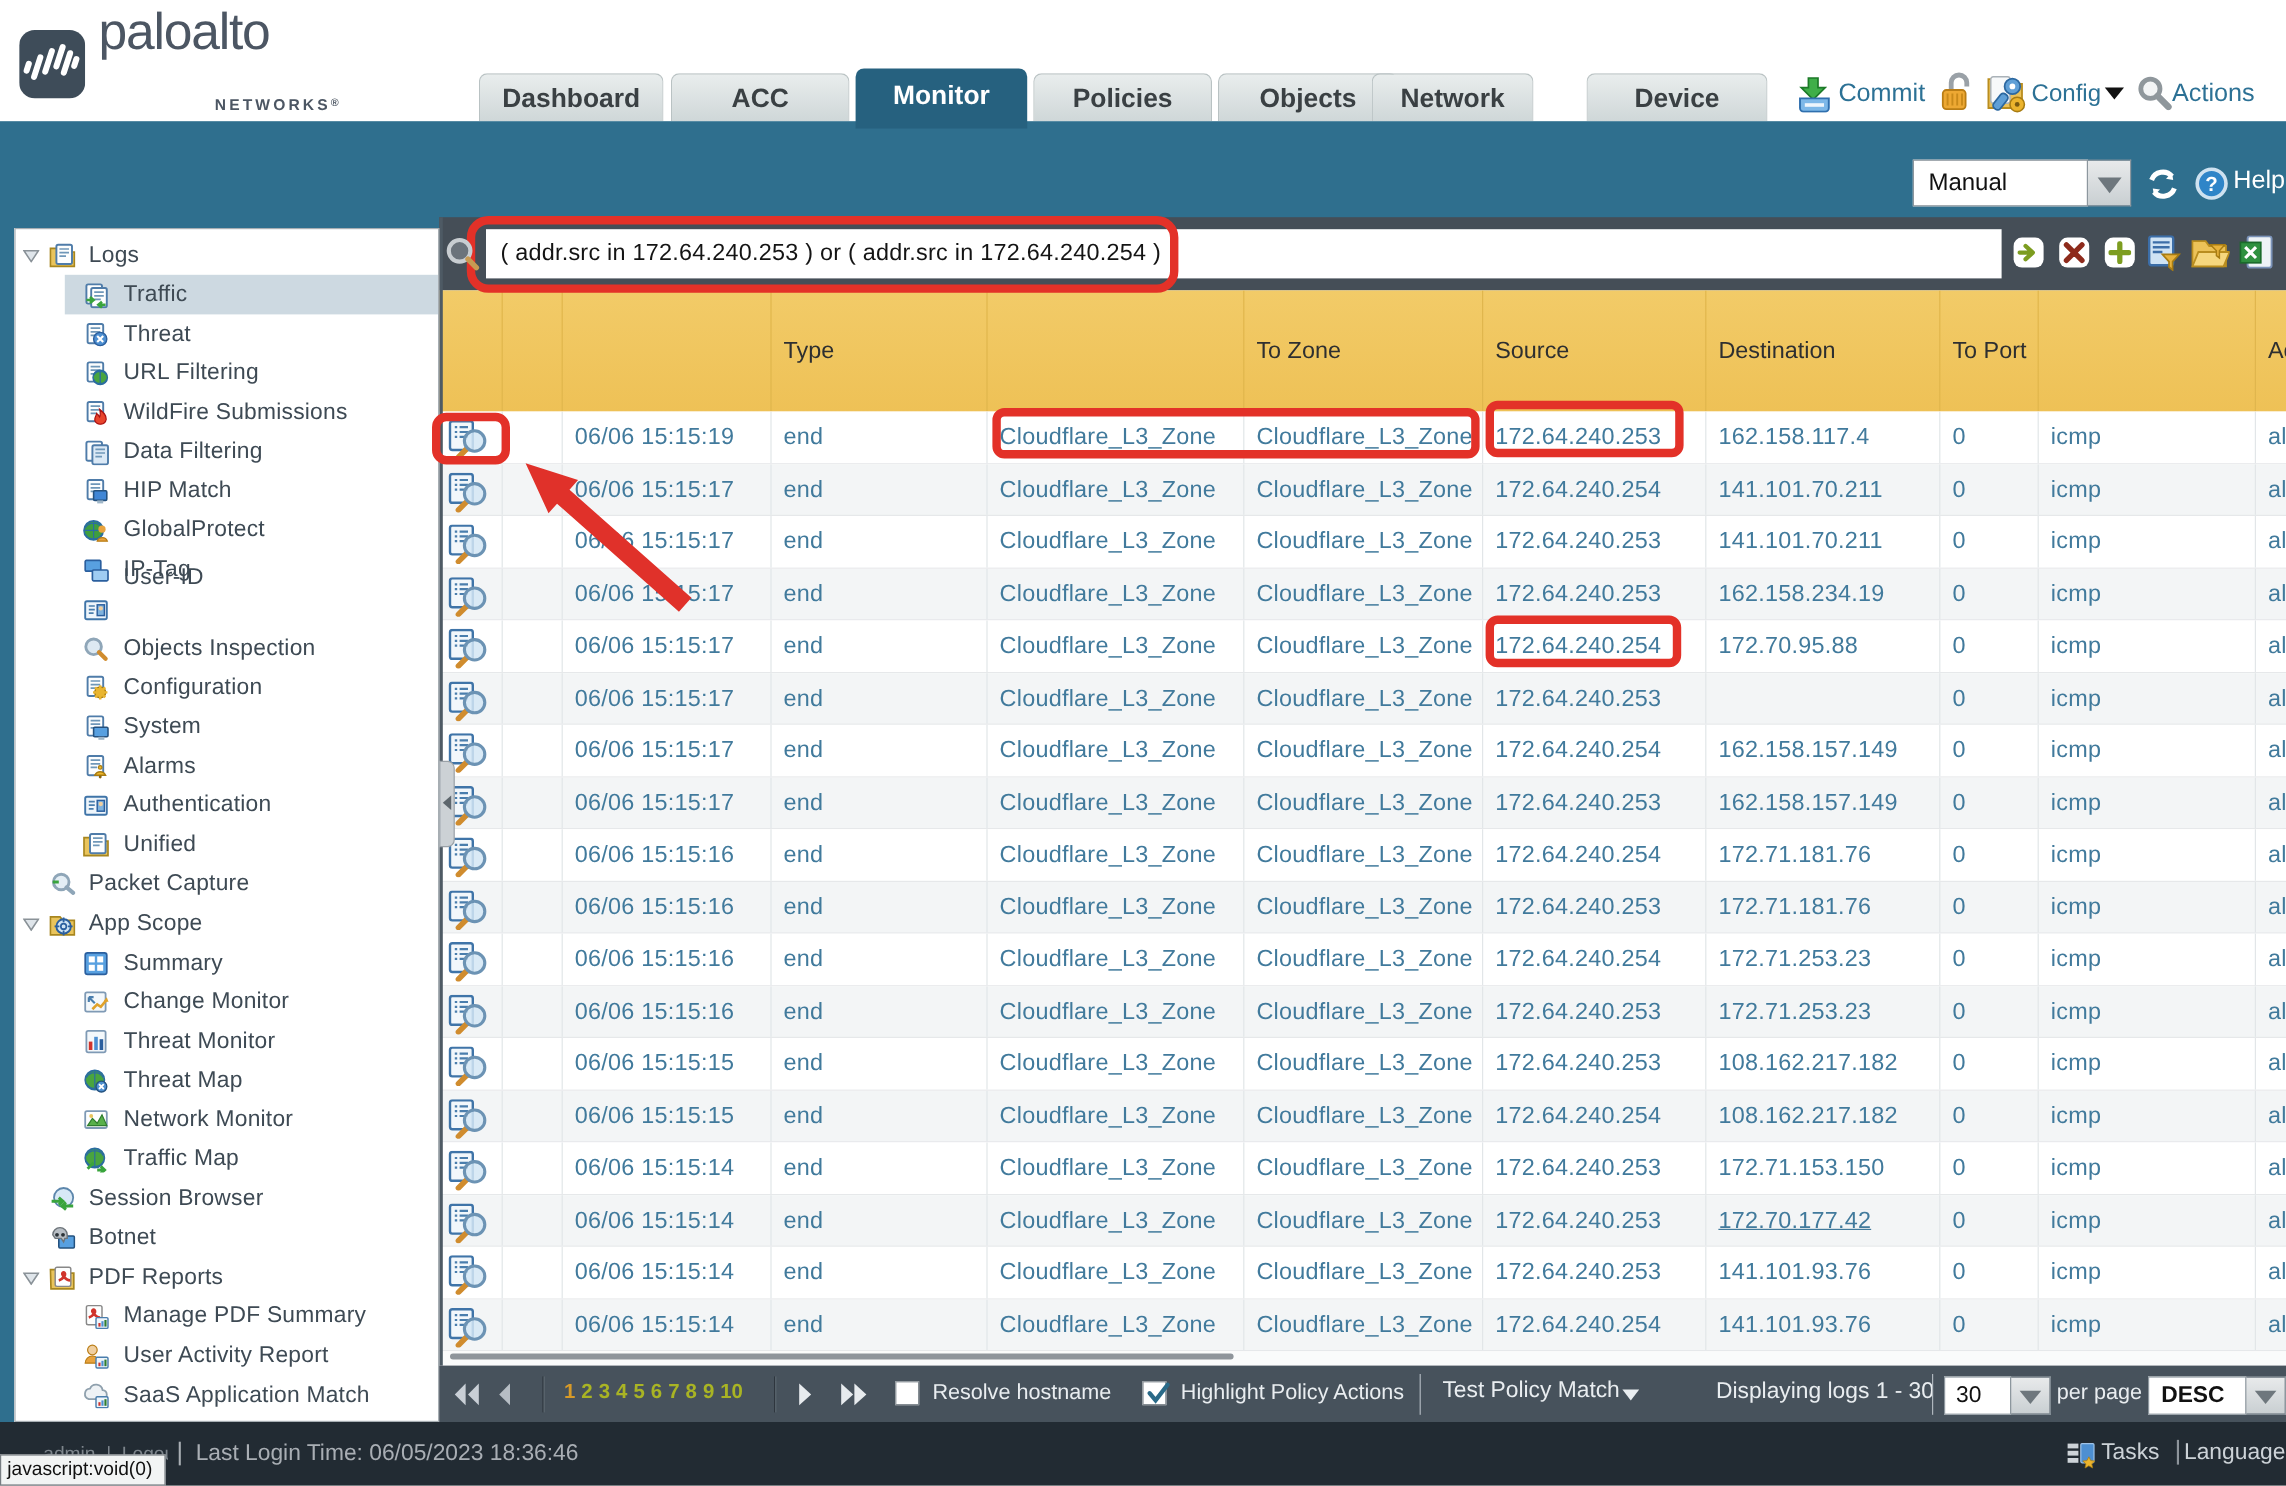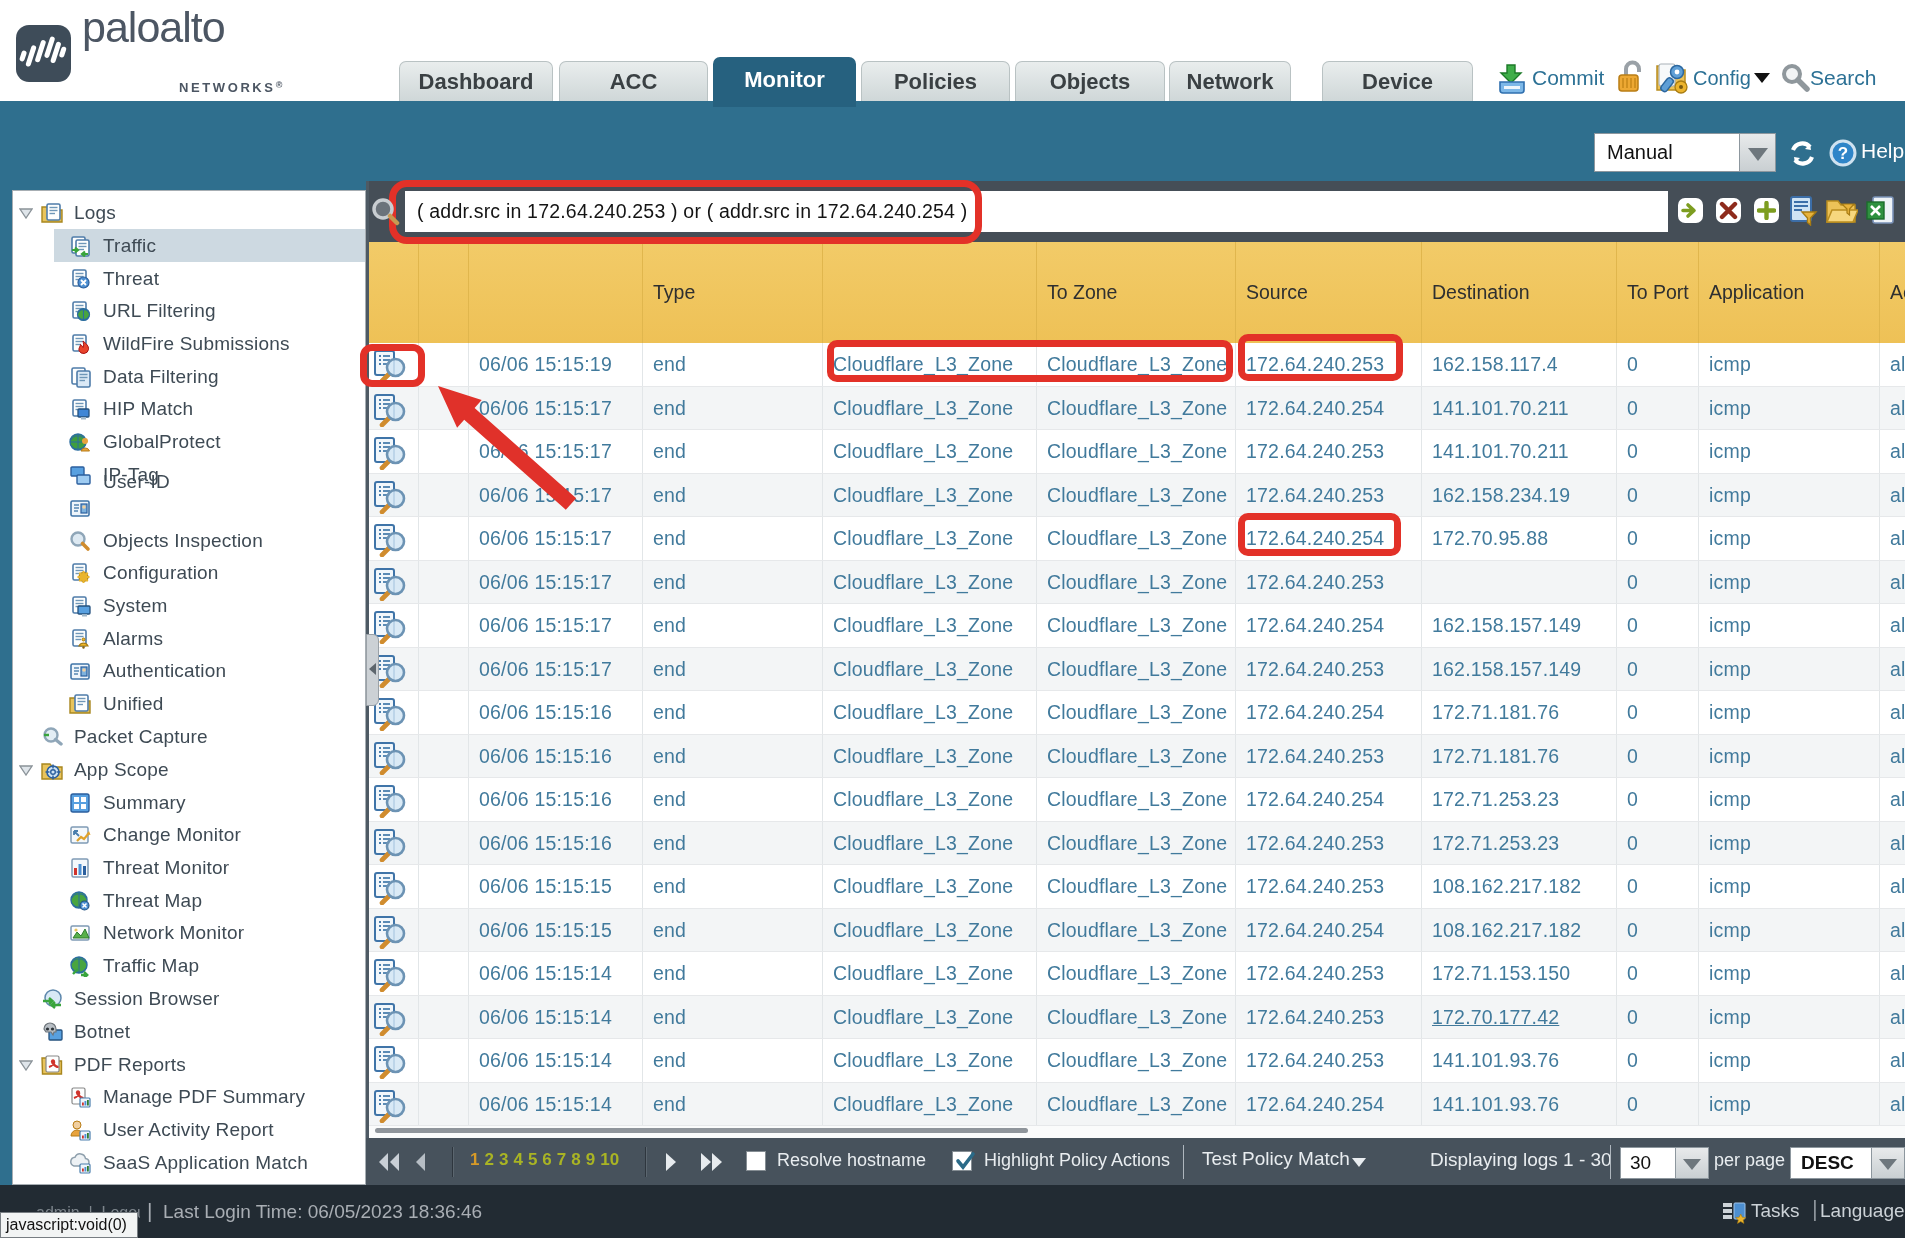--- a/index.html
+++ b/index.html
@@ -26,21 +26,21 @@
 <line x1="39" y1="15" x2="39" y2="32"></line>
 <line x1="45.5" y1="18" x2="45.5" y2="24"></line>
 </g>
   </svg>
 <div class="abs" style="left:82px;top:3px;font-size:43px;color:#4c5663;letter-spacing:-1px">paloalto</div>
 <div class="abs" style="left:179px;top:80px;font-size:13px;font-weight:bold;color:#4c5663;letter-spacing:2.6px">NETWORKS<span style="font-size:9px;vertical-align:4px;letter-spacing:0">®</span></div>
 <div class="tab" style="left:399px;width:154px">Dashboard</div>
 <div class="tab" style="left:559px;width:149px">ACC</div>
 <div class="tab" style="left:861px;width:149px">Policies</div>
 <div class="tab" style="left:1015px;width:150px">Objects</div>
-<div class="tab" style="left:1169px;width:122px">Network</div>
+<div class="tab" style="left:1143px;width:135px">Network</div>
 <div class="tab" style="left:1322px;width:151px">Device</div>
 <div class="tabsel" style="left:713px;width:143px">Monitor</div>
 <svg class="abs" style="left:1497px;top:62px" width="30" height="32" viewBox="0 0 30 32">
 <path d="M10 3 h8 v8 h6 l-10 10 -10 -10 h6 z" fill="#3fae49" stroke="#1c7a28" stroke-width="1.4"></path>
 <path d="M3 20 h24 v8 a3 3 0 0 1 -3 3 h-18 a3 3 0 0 1 -3 -3 z" fill="#7db8e8" stroke="#2f6fae" stroke-width="1.6"></path>
 <rect x="7" y="24" width="16" height="3" fill="#eef6fc"></rect>
 </svg>
 <div class="abs" style="left:1532px;top:55px;height:46px;line-height:46px;font-size:21px;color:#2c7195">Commit</div>
 <svg class="abs" style="left:1617px;top:60px" width="28" height="34" viewBox="0 0 28 34">
 <path d="M9 16 v-7 a6.5 6.5 0 0 1 13 0 v3" fill="none" stroke="#9aa1a7" stroke-width="4"></path>
@@ -60,21 +60,21 @@
 <rect x="9" y="17" width="7" height="15" rx="3" transform="rotate(38 12 24)" fill="#5f9fd6" stroke="#2c68a0" stroke-width="1.5"></rect>
 <circle cx="26" cy="27" r="6" fill="#ecb42d" stroke="#a87c12" stroke-width="1.3"></circle>
 <circle cx="26" cy="27" r="2" fill="#7a5a10"></circle>
 </svg>
 <div class="abs" style="left:1693px;top:55px;height:46px;line-height:46px;font-size:20px;color:#2c7195">Config</div>
 <div class="abs" style="left:1754px;top:73px;width:0;height:0;border-left:8px solid transparent;border-right:8px solid transparent;border-top:10px solid #111"></div>
 <svg class="abs" style="left:1780px;top:62px" width="30" height="30" viewBox="0 0 30 30">
 <circle cx="12" cy="12" r="8" fill="#f2f4f5" stroke="#8f979c" stroke-width="4"></circle>
 <line x1="18" y1="18" x2="27" y2="27" stroke="#8f979c" stroke-width="5.5" stroke-linecap="round"></line>
 </svg>
-<div class="abs" style="left:1810px;top:55px;height:46px;line-height:46px;font-size:21px;color:#2c7195">Search</div>
+<div class="abs" style="left:1810px;top:55px;height:46px;line-height:46px;font-size:21px;color:#2c7195">Actions</div>
 <div class="abs" style="left:0;top:101px;width:1905px;height:89px;background:#2f6f8e"></div>
 <div class="abs" style="left:0;top:190px;width:12px;height:995px;background:#2f6f8e"></div>
 <div class="abs" style="left:1594px;top:133px;width:146px;height:39px;background:#fff;border:1px solid #8d979e;font-size:20px;color:#111;line-height:37px;padding-left:12px">Manual</div>
 <div class="abs" style="left:1740px;top:133px;width:36px;height:39px;background:linear-gradient(#e8eaeb,#c9cfd2);border:1px solid #8d979e;border-left:none"></div>
 <div class="abs" style="left:1748px;top:148px;width:0;height:0;border-left:10px solid transparent;border-right:10px solid transparent;border-top:13px solid #6e777d"></div>
 <svg class="abs" style="left:1789px;top:140px" width="27" height="27" viewBox="0 0 27 27">
 <path d="M4 10 a10 10 0 0 1 17 -3" fill="none" stroke="#fff" stroke-width="4.2"></path>
 <path d="M21 4 l1 6 -6 -1 z" fill="#fff"></path>
 <path d="M23 17 a10 10 0 0 1 -17 3" fill="none" stroke="#fff" stroke-width="4.2"></path>
 <path d="M6 23 l-1 -6 6 1 z" fill="#fff"></path>
@@ -131,21 +131,20 @@
 <div class="abs" style="left:869px;top:0;bottom:0;width:1px;background:#e0b64d"></div>
 <div class="abs" style="left:1055px;top:0;bottom:0;width:1px;background:#e0b64d"></div>
 <div class="abs" style="left:1250px;top:0;bottom:0;width:1px;background:#e0b64d"></div>
 <div class="abs" style="left:1332px;top:0;bottom:0;width:1px;background:#e0b64d"></div>
 <div class="abs" style="left:1513px;top:0;bottom:0;width:1px;background:#e0b64d"></div>
 <div class="hdrlbl" style="left:287px">Type</div>
 <div class="hdrlbl" style="left:681px">To Zone</div>
 <div class="hdrlbl" style="left:880px">Source</div>
 <div class="hdrlbl" style="left:1066px">Destination</div>
 <div class="hdrlbl" style="left:1261px">To Port</div>
-<div class="hdrlbl" style="left:1343px">Application</div>
 <div class="hdrlbl" style="left:1524px">Action</div>
 </div>
 <div class="abs" style="left:366px;top:343px;width:1539px;height:795px;background:#fff;overflow:hidden">
 <div class="trow" style="top:0.0px;background:#ffffff;border-bottom:1px solid #e6e8ea">
 <div class="cdiv" style="left:52px"></div>
 <div class="cdiv" style="left:102px"></div>
 <div class="cdiv" style="left:276px"></div>
 <div class="cdiv" style="left:456px"></div>
 <div class="cdiv" style="left:670px"></div>
 <div class="cdiv" style="left:869px"></div>

